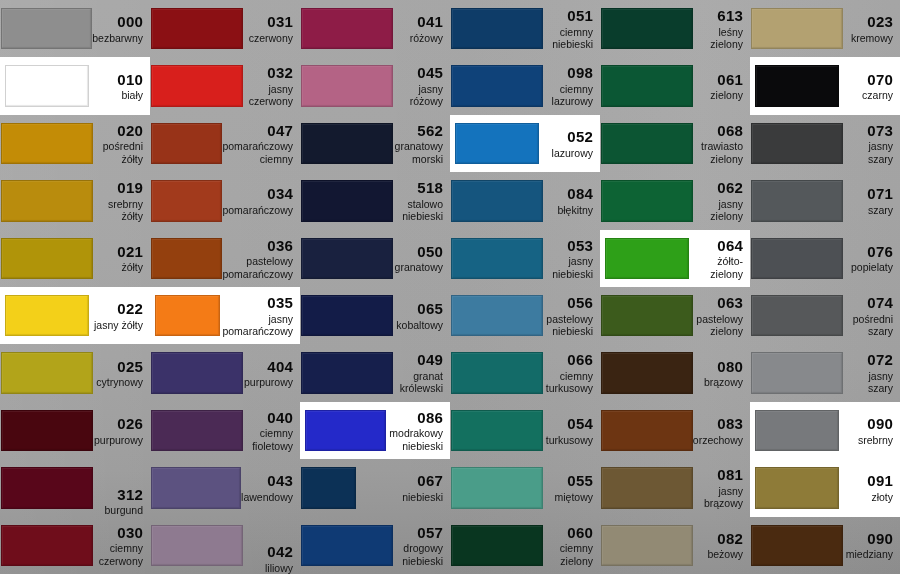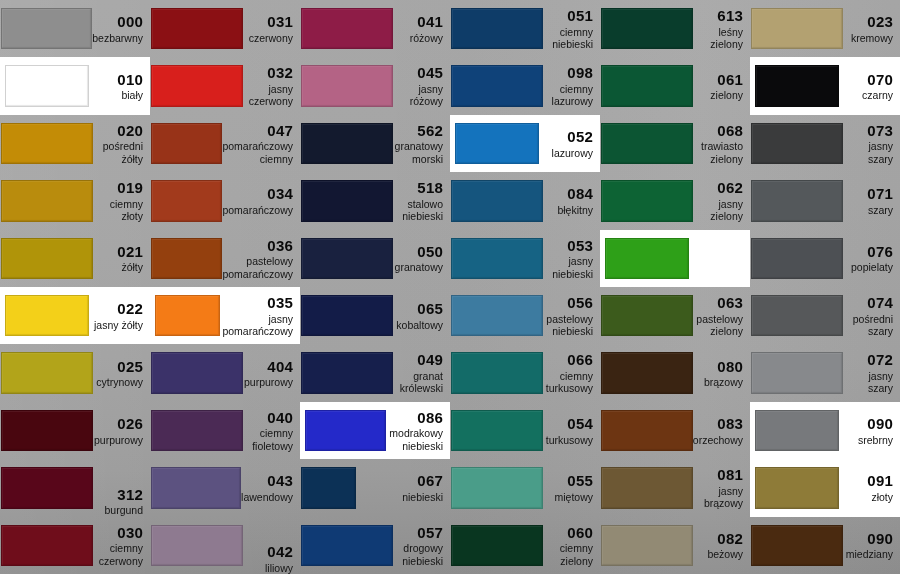--- a/index.html
+++ b/index.html
@@ -273,21 +273,21 @@
           <span class="code">073</span>
           <span class="name">jasny szary</span>
         </div>
       </div>
       <div class="cell" style="grid-area: 4 / 1;">
         <div class="swatch-wrap">
           <div class="swatch" style="background: rgb(185, 140, 13);"></div>
         </div>
         <div class="label">
           <span class="code">019</span>
-          <span class="name">ciemny złoty</span>
+          <span class="name">srebrny żółty</span>
         </div>
       </div>
       <div class="cell" style="grid-area: 4 / 2;">
         <div class="swatch-wrap">
           <div class="swatch" style="background: rgb(162, 58, 28);"></div>
         </div>
         <div class="label">
           <span class="code">034</span>
           <span class="name">pomarańczowy</span>
         </div>
@@ -361,20 +361,24 @@
         </div>
         <div class="label">
           <span class="code">053</span>
           <span class="name">jasny niebieski</span>
         </div>
       </div>
       <div class="cell highlight" style="grid-area: 5 / 5;">
         <div class="swatch-wrap">
           <div class="swatch" style="background: rgb(46, 160, 24);"></div>
         </div>
+        <div class="label">
+          <span class="code">064</span>
+          <span class="name">żółto-zielony</span>
+        </div>
       </div>
       <div class="cell" style="grid-area: 5 / 6;">
         <div class="swatch-wrap">
           <div class="swatch" style="background: rgb(77, 80, 84);"></div>
         </div>
         <div class="label">
           <span class="code">076</span>
           <span class="name">popielaty</span>
         </div>
       </div>

